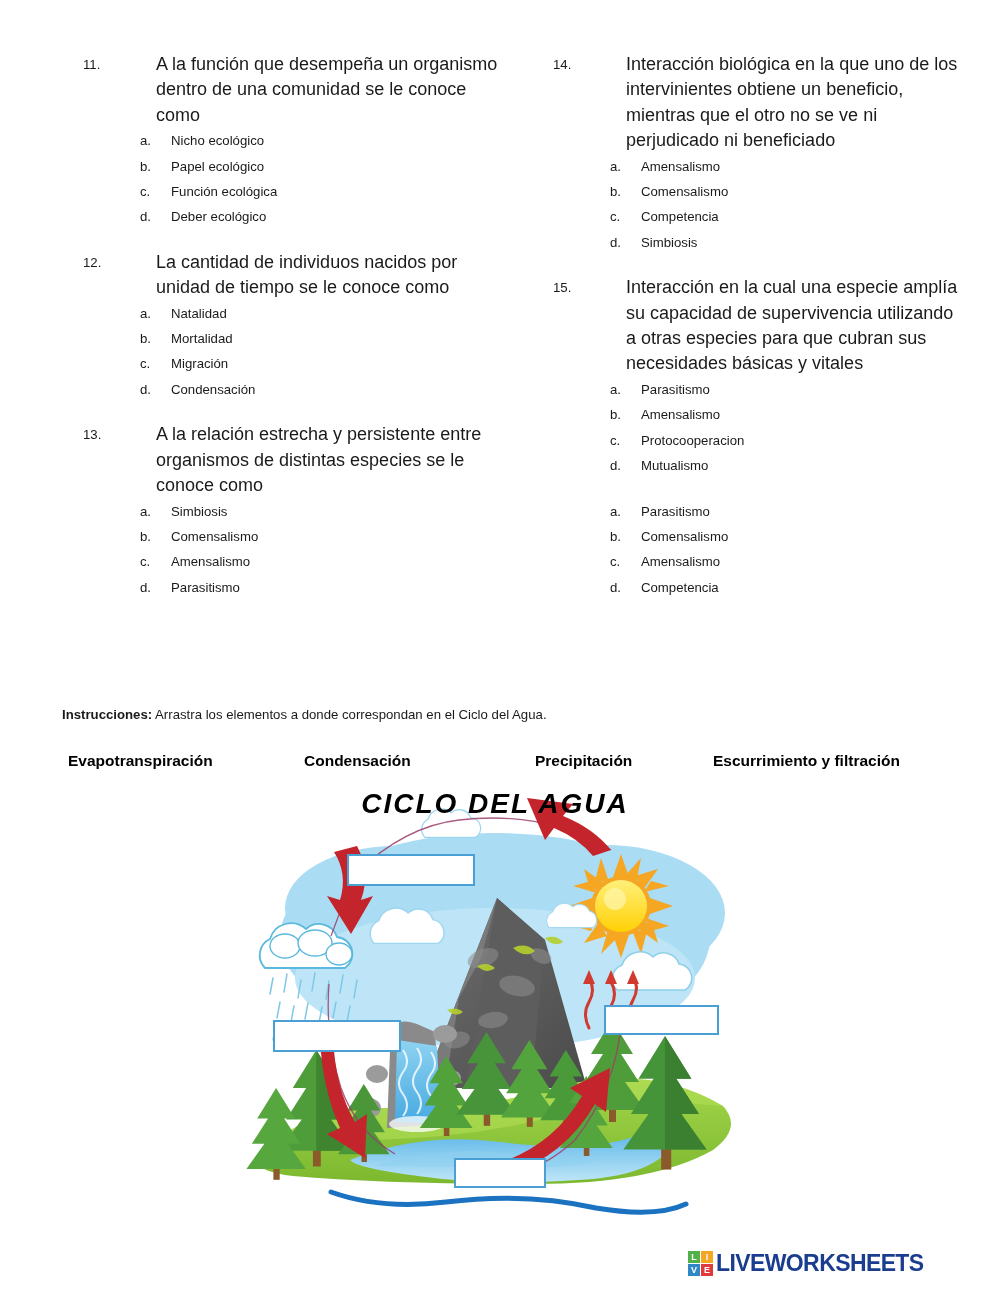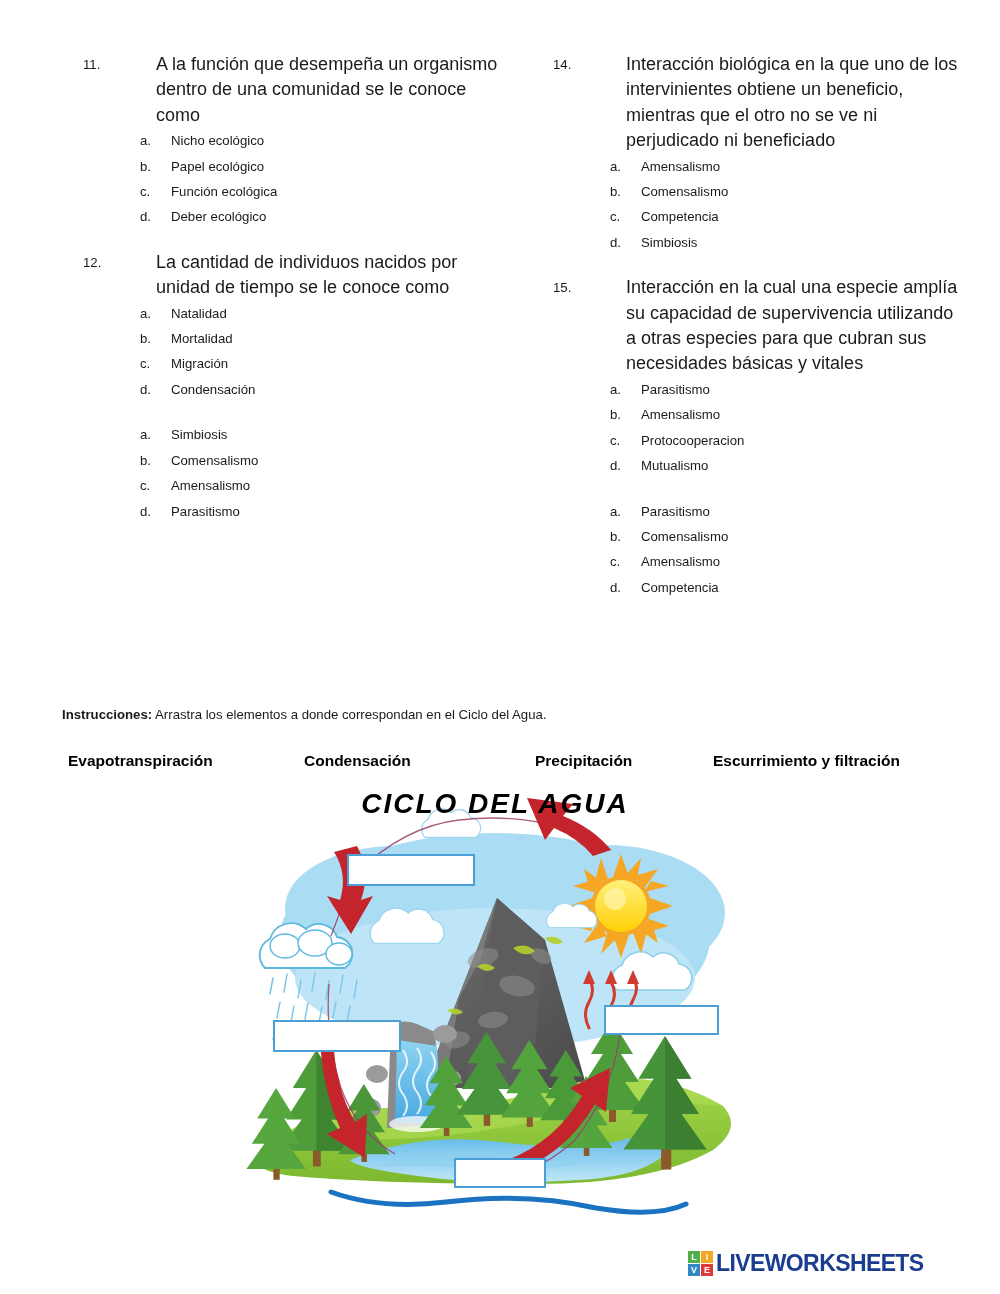--- a/index.html
+++ b/index.html
@@ -218,20 +218,24 @@
             <div class="opt-letter">c.</div>
             <div class="opt-text">Migración</div>
           </div>
           <div class="option-row">
             <div class="opt-letter">d.</div>
             <div class="opt-text">Condensación</div>
           </div>
         </div>
       </div>
       <div class="question-block">
+        <div class="q-head">
+          <div class="q-number">13.</div>
+          <div class="q-text">A la relación estrecha y persistente entre organismos de distintas especies se le conoce como</div>
+        </div>
         <div class="options">
           <div class="option-row">
             <div class="opt-letter">a.</div>
             <div class="opt-text">Simbiosis</div>
           </div>
           <div class="option-row">
             <div class="opt-letter">b.</div>
             <div class="opt-text">Comensalismo</div>
           </div>
           <div class="option-row">

